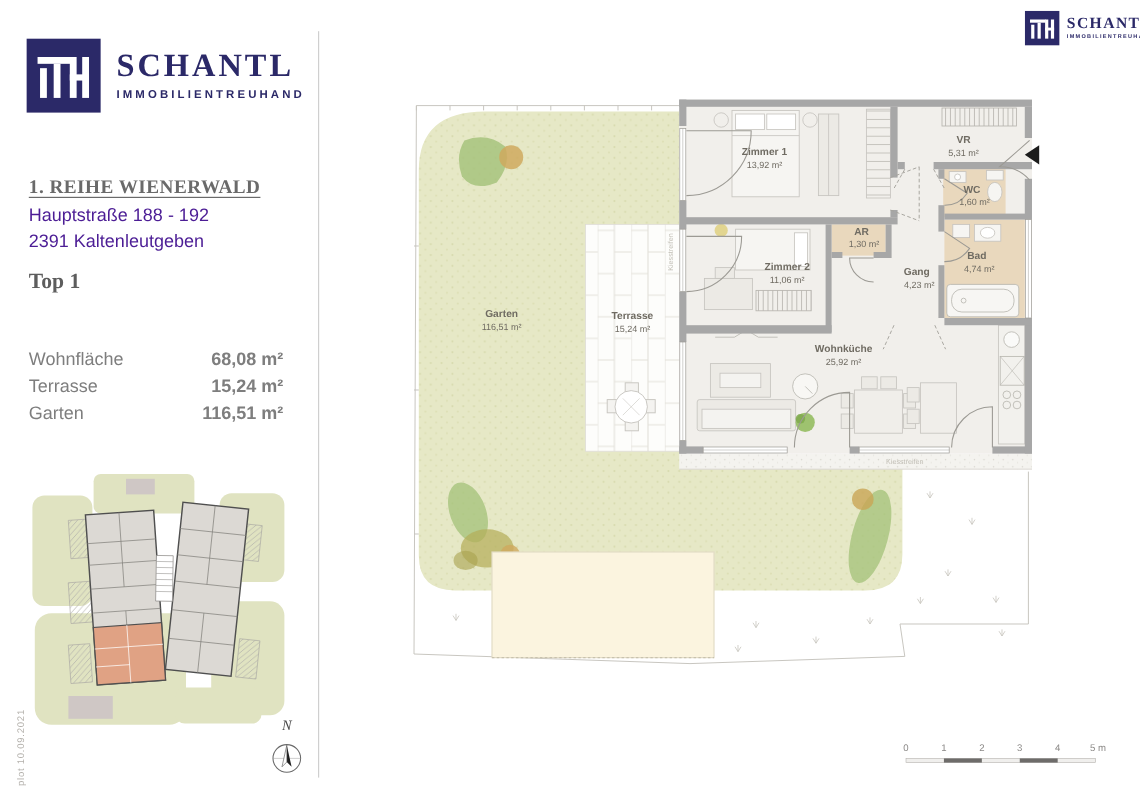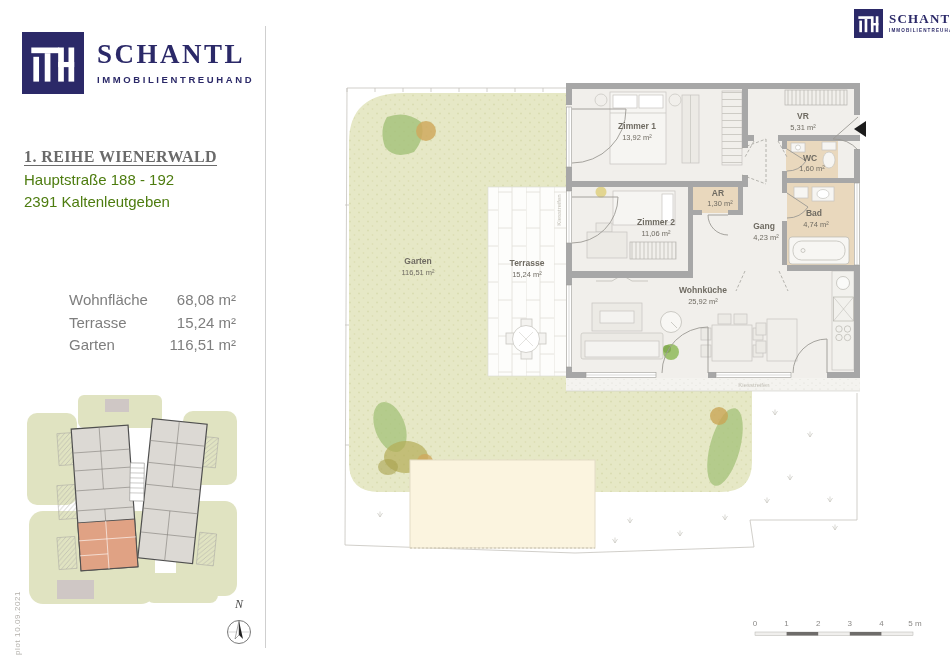--- a/index.html
+++ b/index.html
@@ -15,27 +15,27 @@
   .brand-tagline-main{font-size:9.5px;font-weight:bold;letter-spacing:2.6px;color:#2b2968;margin-top:6px;}
   .brand-small{position:absolute;left:854px;top:9px;display:flex;align-items:flex-start;}
   .brand-text-small{margin-left:6px;padding-top:3px;}
   .brand-name-small{font-family:"Liberation Serif",serif;font-weight:bold;font-size:13px;
         letter-spacing:1.2px;color:#2b2968;line-height:1;}
   .brand-tagline-small{font-size:4.6px;font-weight:bold;letter-spacing:1.1px;color:#2b2968;margin-top:3px;}
   
   .project-title{position:absolute;left:24px;top:137px;font-family:"Liberation Serif",serif;
         font-weight:bold;font-size:16px;color:#6a6a6a;letter-spacing:.4px;
         text-decoration:underline;text-underline-offset:3px;}
-  .address{position:absolute;left:24px;top:169px;font-size:15px;color:#4d7c0f;line-height:22px;}
+  .address{position:absolute;left:24px;top:169px;font-size:15px;color:#4c1d95;line-height:22px;}
   .unit-block{position:absolute;left:24px;top:221px;font-family:"Liberation Serif",serif;
         font-weight:bold;font-size:18px;color:#5d5d5d;line-height:27px;}
   .areas{position:absolute;left:24px;top:289px;width:212px;font-size:15px;color:#7e7e7e;line-height:22.5px;}
   .area-row{display:flex;}
-  .area-label{flex:1;margin-left:45px;}
-  .area-value{text-align:right;white-space:nowrap;}
+  .area-label{flex:1;}
+  .area-value{text-align:right;white-space:nowrap;font-weight:bold;}
   .siteplan{position:absolute;left:26px;top:393px;}
   .north{position:absolute;left:221px;top:596px;}
   .plot-note{position:absolute;left:13px;top:655px;transform:rotate(-90deg);transform-origin:0 0;
         font-size:8px;color:#b3b0ab;letter-spacing:.6px;white-space:nowrap;}
   .floorplan{position:absolute;left:330px;top:75px;}
   
   .rname{font-family:"Liberation Sans",sans-serif;font-weight:bold;font-size:8.5px;fill:#6f6b62;text-anchor:middle;}
   .rarea{font-family:"Liberation Sans",sans-serif;font-size:7.5px;fill:#6f6b62;text-anchor:middle;}
   .tick{font-family:"Liberation Sans",sans-serif;font-size:8px;fill:#8b8987;text-anchor:middle;}
   .faint{font-family:"Liberation Sans",sans-serif;font-size:6px;fill:#c2bfb6;text-anchor:middle;}
@@ -77,20 +77,21 @@
       <div class="brand-tagline-small">IMMOBILIENTREUHAND</div>
     </div>
   </div>
 
   <h1 class="project-title">1. REIHE WIENERWALD</h1>
   <div class="address">
     <div>Hauptstraße 188 - 192</div>
     <div>2391 Kaltenleutgeben</div>
   </div>
   <div class="unit-block">
+    <div>Top 1</div>
   </div>
   <div class="areas">
     <div class="area-row">
       <span class="area-label">Wohnfläche</span>
       <span class="area-value">68,08 m²</span>
     </div>
     <div class="area-row">
       <span class="area-label">Terrasse</span>
       <span class="area-value">15,24 m²</span>
     </div>

